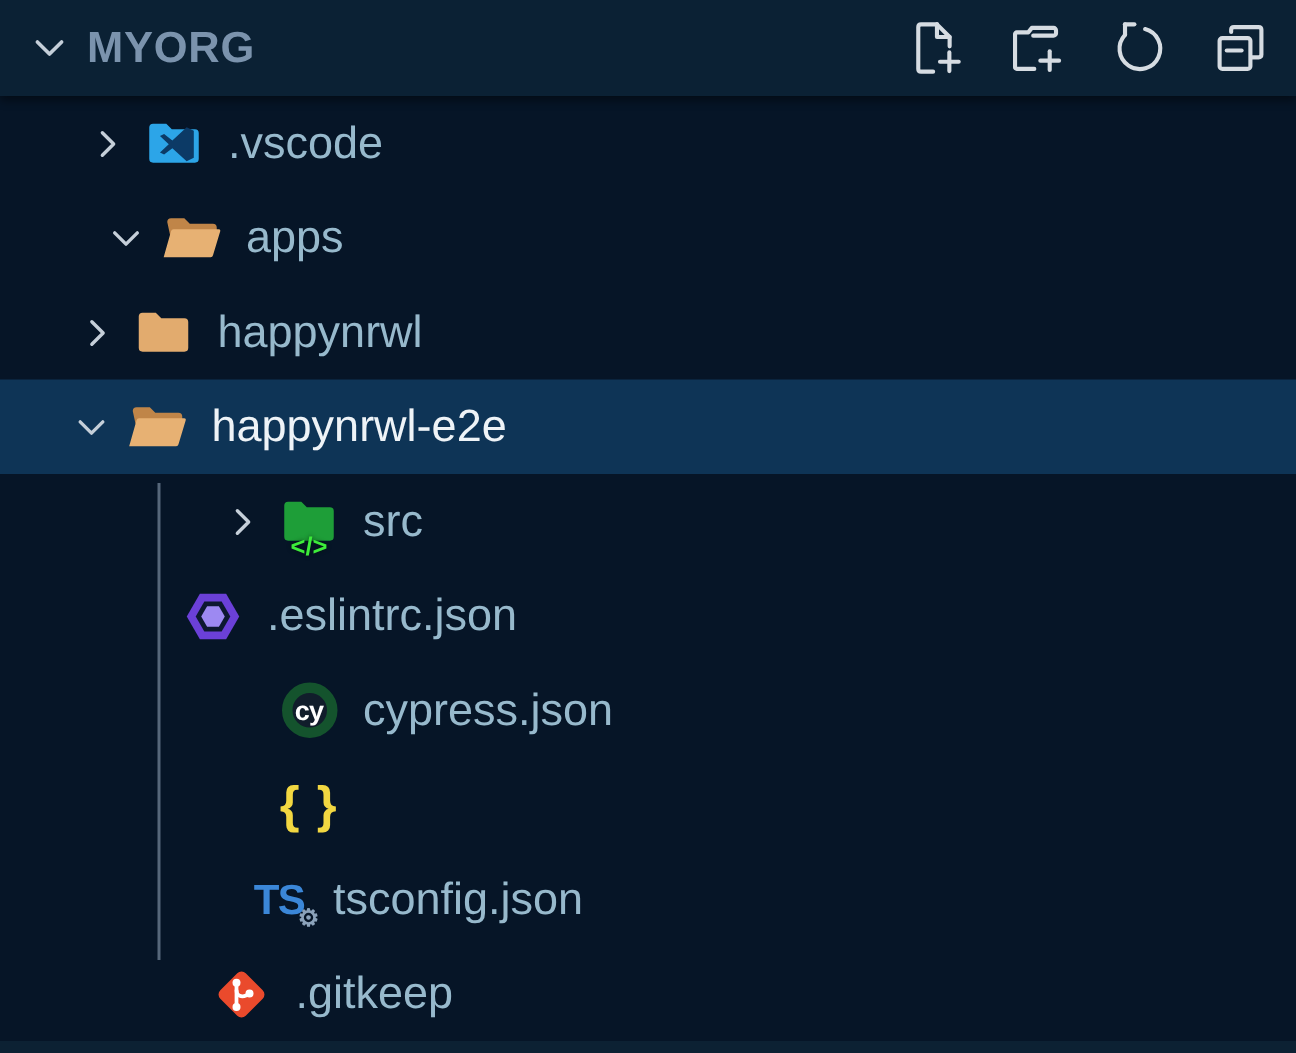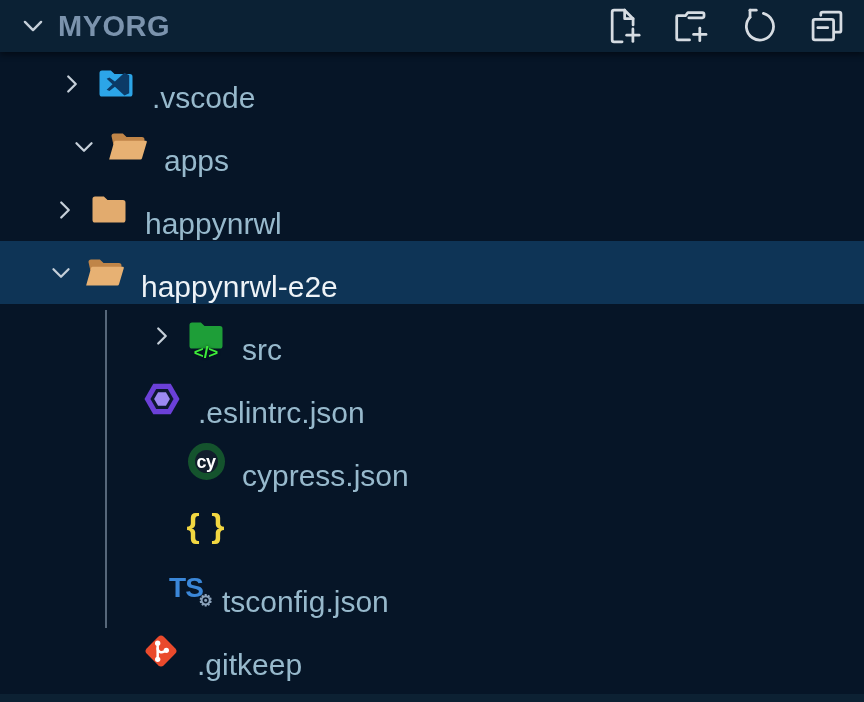--- a/index.html
+++ b/index.html
@@ -5,21 +5,21 @@
   * { box-sizing: border-box; margin: 0; padding: 0; }
   html,body { width:864px; height:702px; overflow:hidden; }
   body {
     background:#061527;
     font-family:"Liberation Sans", sans-serif;
     -webkit-font-smoothing:antialiased;
     position:relative;
   }
   
   .section-header{
-    height:52px;
+    height:64px;
     background:#0b2134;
     display:flex;
     align-items:center;
     padding:0 14px 0 16px;
     box-shadow:0 3px 6px rgba(0,0,0,.45);
     position:relative;
     z-index:3;
     cursor:pointer;
   }
   .section-header .twistie-hdr{ width:34px; display:flex; align-items:center; justify-content:center; }
@@ -37,21 +37,21 @@
     display:flex; align-items:center; justify-content:center;
     cursor:pointer; border-radius:6px;
   }
   .action-btn svg{ stroke:#d6dce2; fill:none; stroke-width:1.5; stroke-linecap:round; stroke-linejoin:round; }
 
   
   .tree{ position:relative; z-index:1; }
   .tree-row{
     height:63px;
     display:flex;
-    align-items:flex-end;
+    align-items:center;
     cursor:pointer;
     white-space:nowrap;
   }
   .tree-row.selected{ background:#0e3456; }
   .twistie{
     width:44px; min-width:44px; height:63px;
     display:flex; align-items:center; justify-content:center;
   }
   .twistie svg{ stroke:#c5cfd9; fill:none; stroke-width:2.1; stroke-linecap:round; stroke-linejoin:round; }
   .file-icon{
@@ -234,21 +234,21 @@
         </svg>
       </span>
     <span class="file-icon">
         <svg width="44" height="44" viewBox="0 0 24 24">
           <path d="M3 6a1.4 1.4 0 0 1 1.4-1.4h4.8l2 2h8.4A1.4 1.4 0 0 1 21 8v9.4a1.4 1.4 0 0 1-1.4 1.4H4.4A1.4 1.4 0 0 1 3 17.4z" fill="#1e9e38"></path>
         </svg>
         <span class="src-code-glyph">&lt;/&gt;</span>
       </span>
     <span class="row-label">src</span>
   </div>
-    <div class="tree-row" style="padding-left: 96px;">
+    <div class="tree-row" style="padding-left: 76px;">
     <span class="twistie"></span>
     <span class="file-icon">
         <svg width="42" height="42" viewBox="0 0 24 24">
           <polygon points="22,12 17,3.34 7,3.34 2,12 7,20.66 17,20.66" fill="#6b40d8"></polygon>
           <polygon points="18.6,12 15.3,6.28 8.7,6.28 5.4,12 8.7,17.72 15.3,17.72" fill="#0d1830"></polygon>
           <polygon points="16.5,12 14.25,8.1 9.75,8.1 7.5,12 9.75,15.9 14.25,15.9" fill="#9d89f2"></polygon>
         </svg>
       </span>
     <span class="row-label">.eslintrc.json</span>
   </div>

